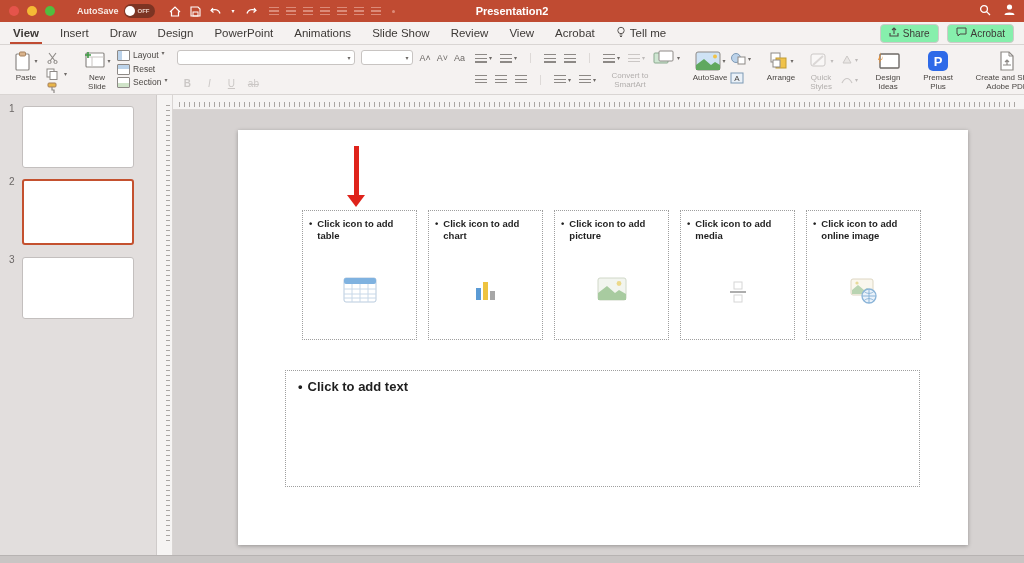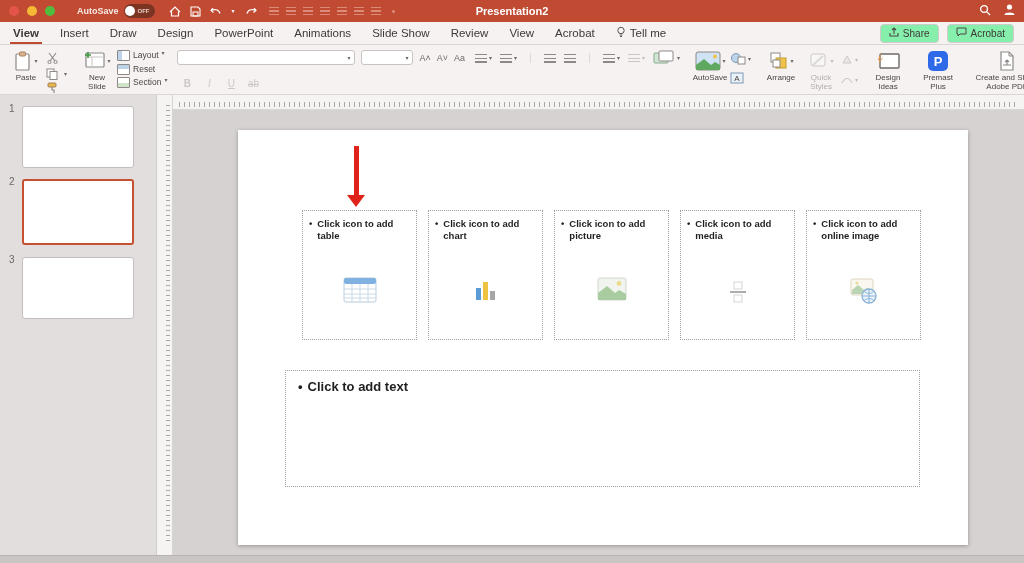--- a/index.html
+++ b/index.html
@@ -301,20 +301,35 @@
             <span class="caret">▾</span>
           </span>
         <span class="row" style="gap:2px">
             <svg width="22" height="16" viewBox="0 0 22 16">
               <rect x="1" y="3" width="14" height="10" rx="1" fill="#cfe6d2" stroke="#8aa98f"></rect>
               <rect x="6" y="1" width="14" height="10" rx="1" fill="#fff" stroke="#8d8986"></rect>
             </svg>
             <span class="caret">▾</span>
           </span>
       </div>
+      <div class="row" style="gap:8px">
+        <span class="glyph-lines"></span>
+        <span class="glyph-lines"></span>
+        <span class="glyph-lines"></span>
+        <span class="rsep" style="height:10px"></span>
+        <span class="row" style="gap:2px">
+            <span class="glyph-lines"></span>
+            <span class="caret">▾</span>
+          </span>
+        <span class="row" style="gap:2px">
+            <span class="glyph-lines"></span>
+            <span class="caret">▾</span>
+          </span>
+        <span class="blabel disabled" style="width:52px">Convert to SmartArt</span>
+      </div>
     </div>
     <div class="rsep"></div>
 
     <div class="bigbtn">
       <div class="ic">
           <svg width="26" height="20" viewBox="0 0 26 20">
             <rect x="1" y="1" width="24" height="18" rx="2" fill="#cfe3f5" stroke="#8d8986"></rect>
             <path d="M1 14 L9 8 L16 14 L20 11 L25 14 V19 H1 Z" fill="#5fa85f"></path>
             <circle cx="20" cy="5.5" r="2" fill="#f0c24a"></circle>
           </svg>

